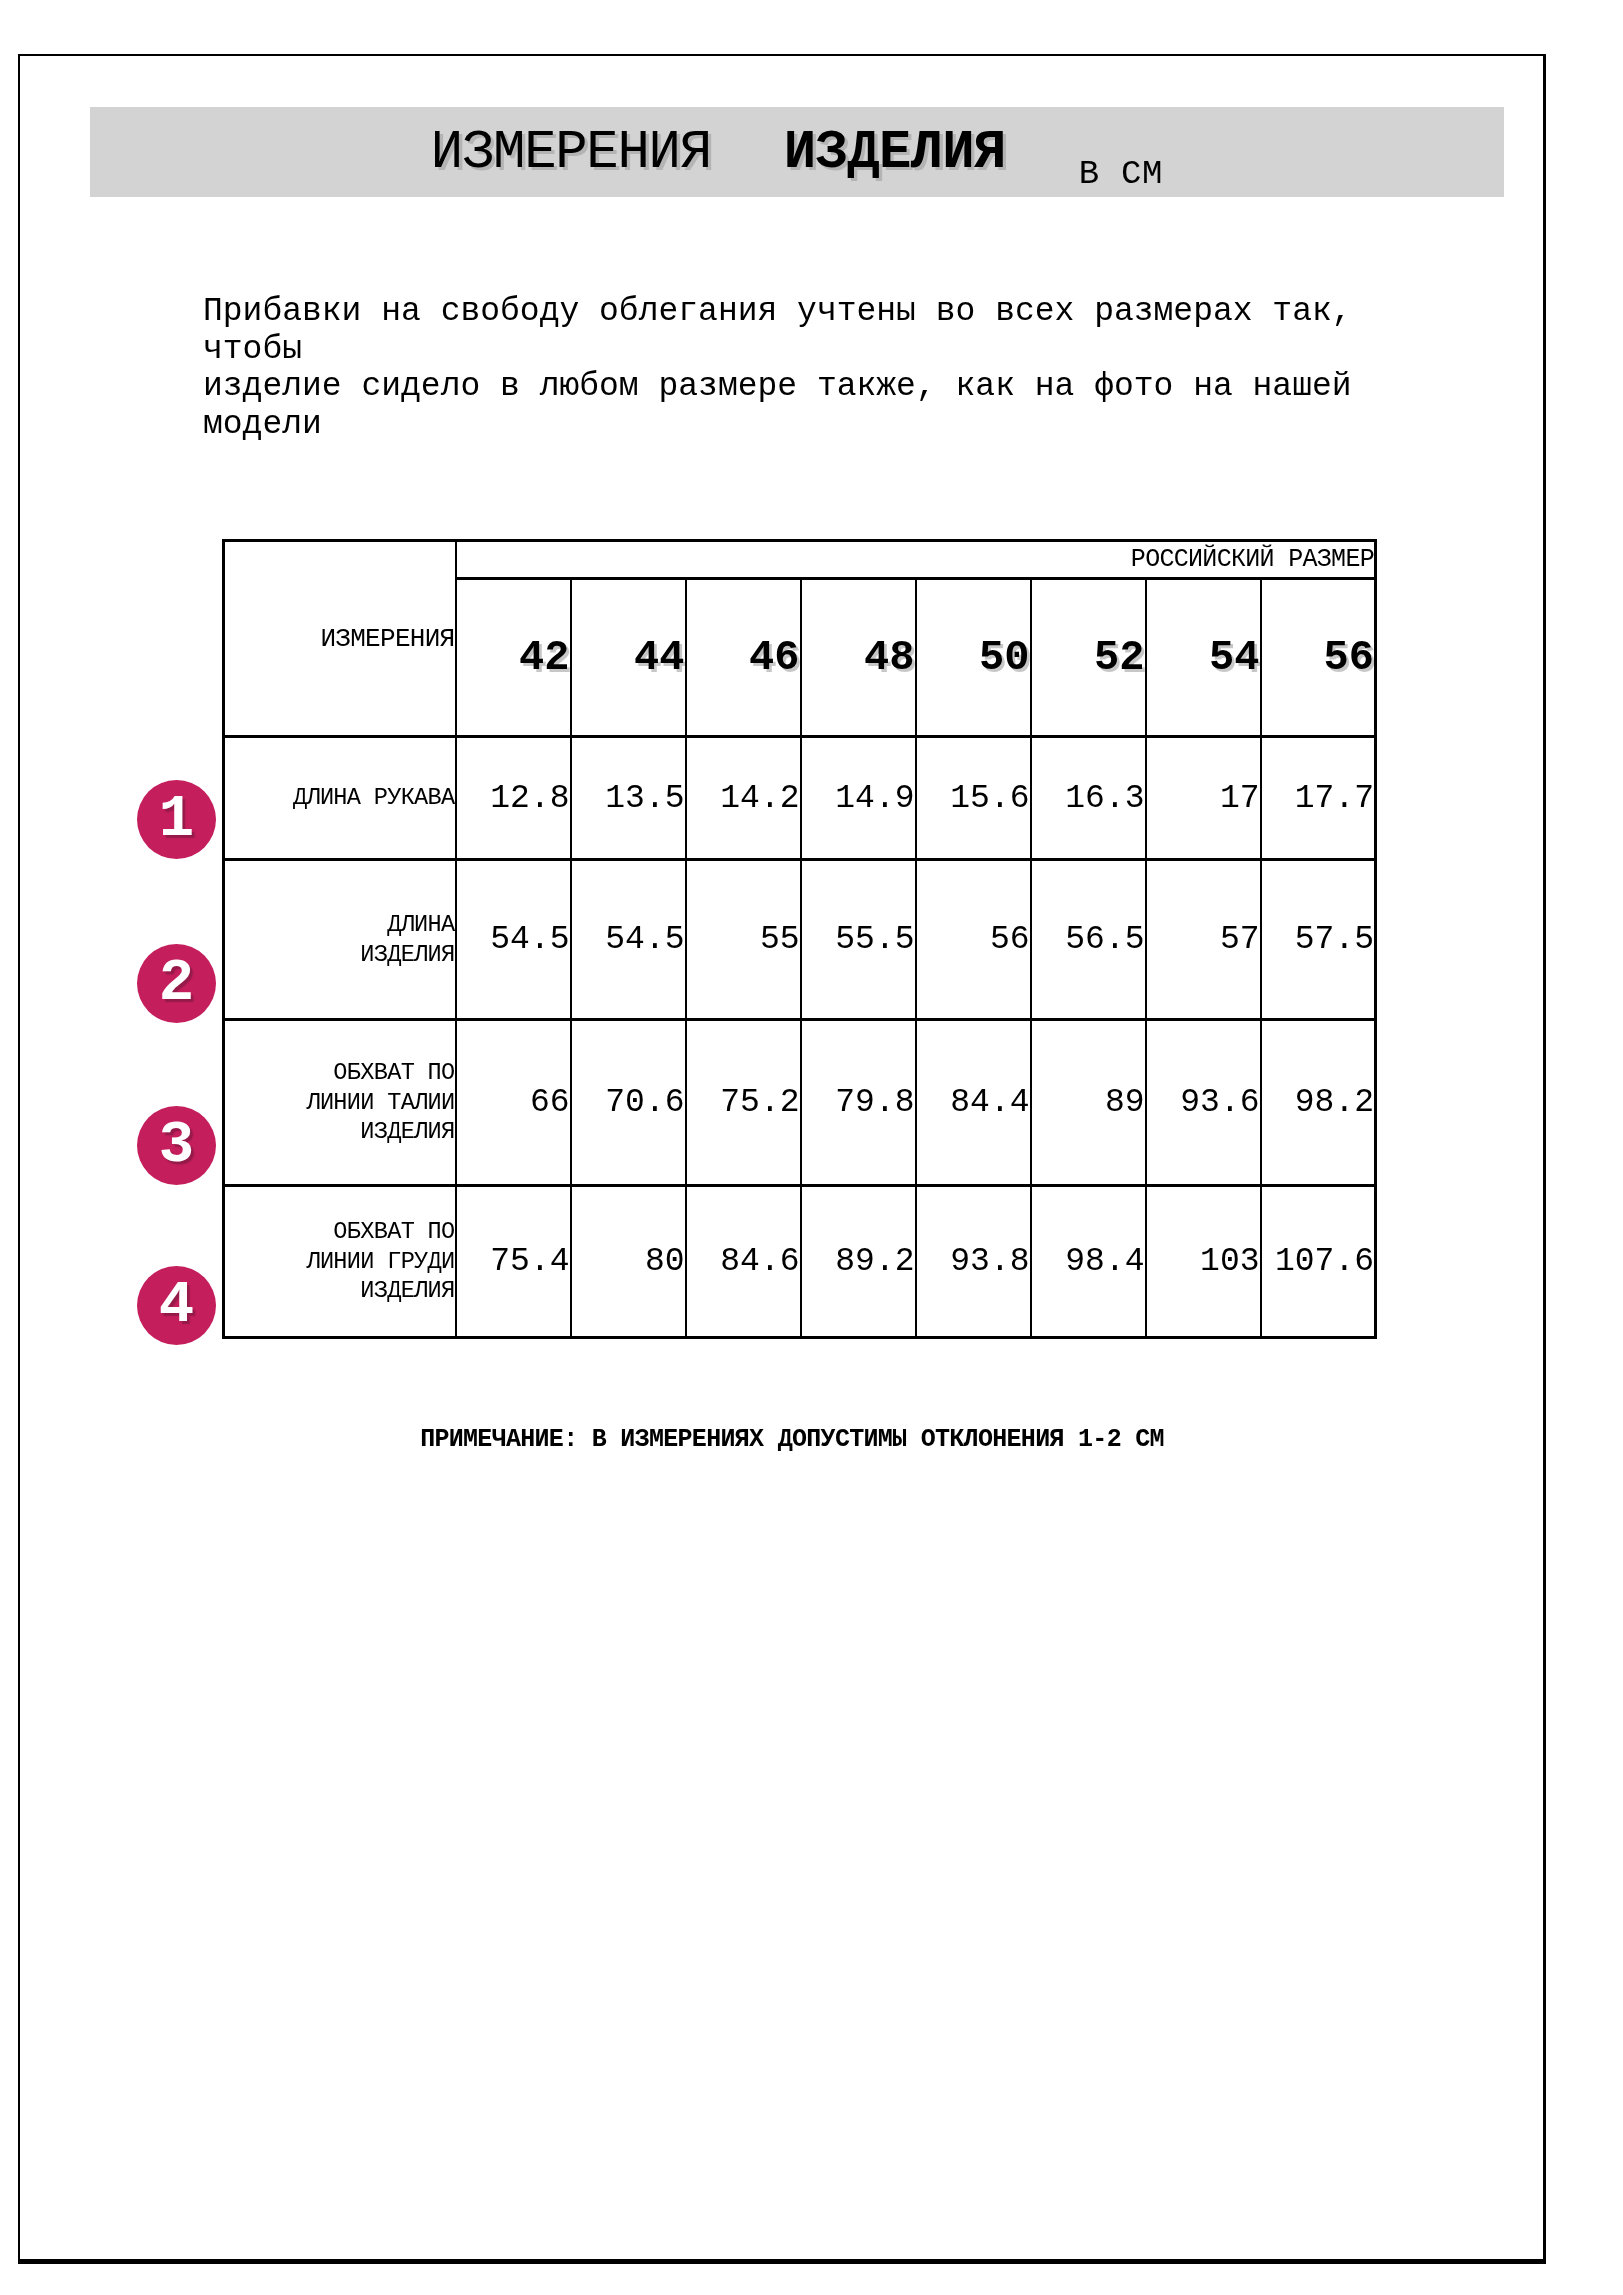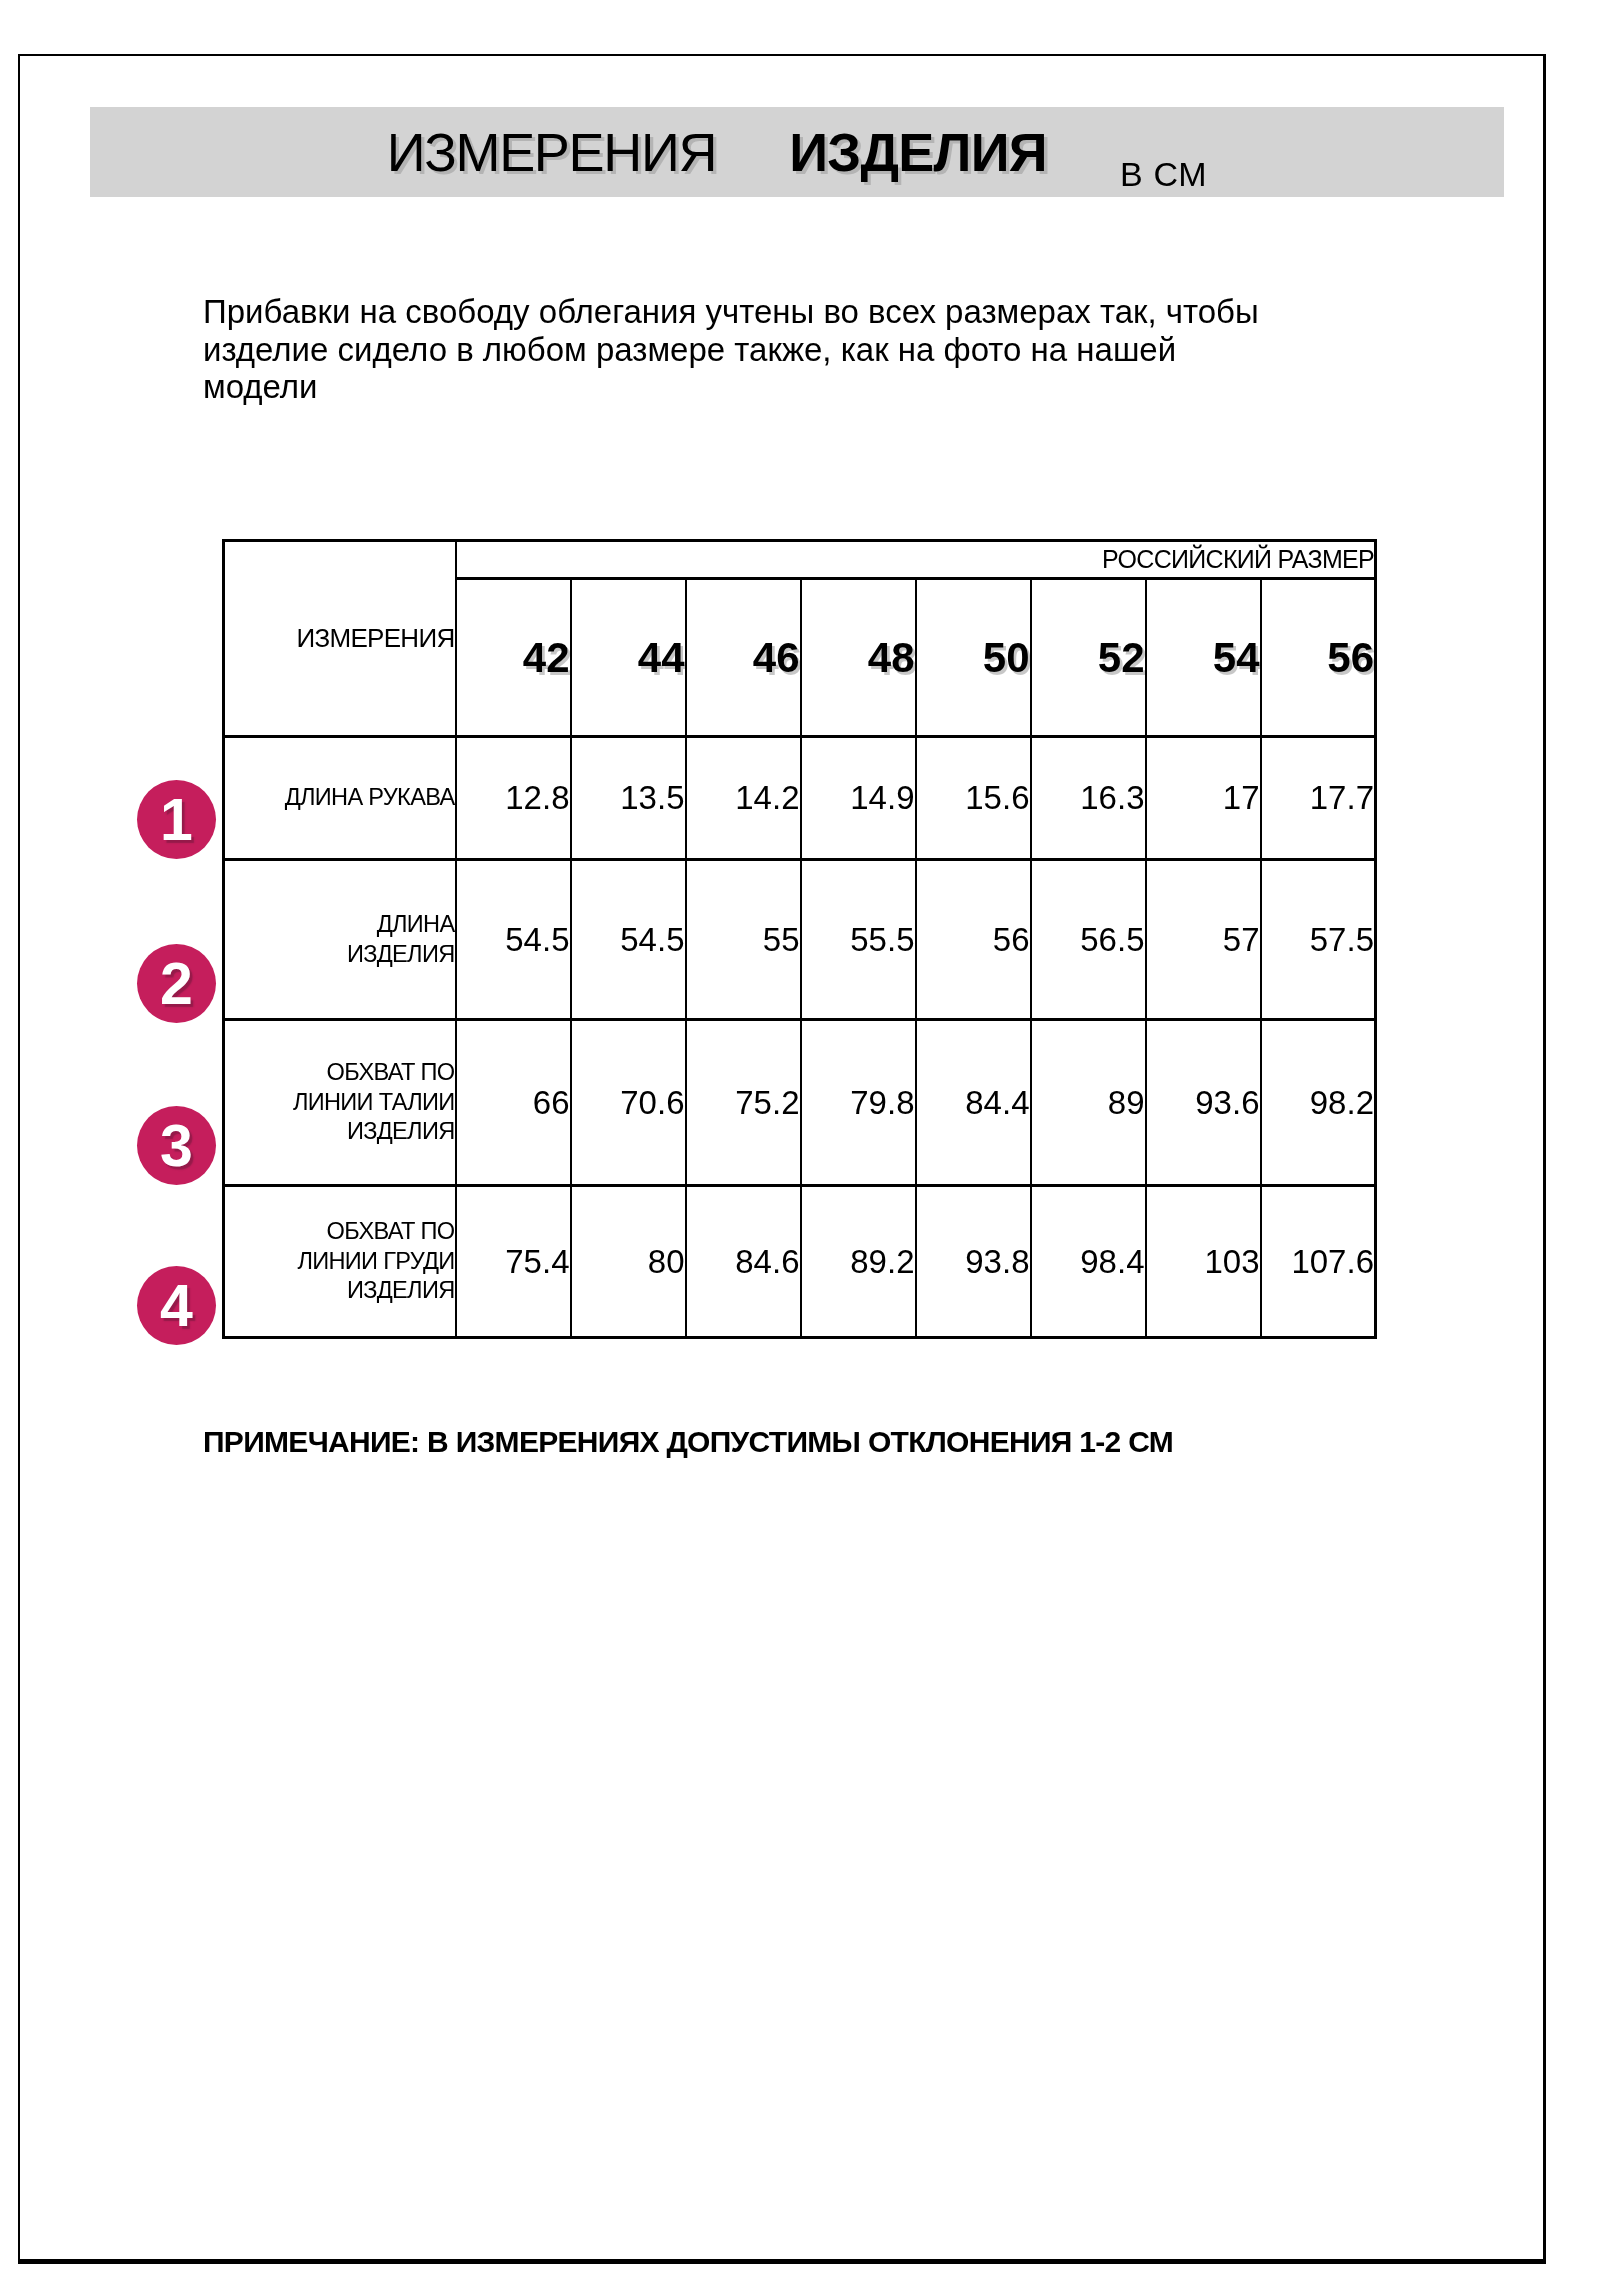--- a/index.html
+++ b/index.html
@@ -1,20 +1,20 @@
 <!DOCTYPE html>
 <html style="font-size:10.5px"><head>
 <meta charset="utf-8">
 <style>
   html,body{margin:0;padding:0;background:#ffffff;}
   .page{
     position:relative;
     width:1623px;height:2295px;
     background:#ffffff;
-    font-family:Liberation Sans, sans-serif;
+    font-family:Liberation Mono, monospace;
     color:#000;
     overflow:hidden;
   }
   .frame{
     position:absolute;left:18.3px;top:54px;width:1528px;height:2210px;
     border:2.6px solid #000;border-bottom-width:5.2px;border-right-width:3.3px;
     box-sizing:border-box;pointer-events:none;
   }
   .titlebar{
     position:absolute;left:90px;top:107px;width:1414px;height:90px;
@@ -44,21 +44,21 @@
     padding:0;font-weight:normal;
     box-sizing:border-box;
   }
   .corner-cell{font-size:26px;letter-spacing:-0.7px;}
   .group-header{font-size:25px;letter-spacing:-0.7px;}
   .size-col-header{font-size:42px;font-weight:bold !important;text-shadow:2.6px 2.6px 0 rgba(0,0,0,0.22);}
   .row-label{font-size:23.6px;line-height:1.25;white-space:pre-line;letter-spacing:-0.7px;}
   .value-cell{font-size:33px;}
   .note{
     position:absolute;left:203px;top:1425px;width:1178px;
-    font-size:30px;font-weight:bold;letter-spacing:-0.7px;
+    text-align:center;font-size:25px;font-weight:bold;letter-spacing:-0.7px;
   }
   .badge{
     position:absolute;left:137px;width:79px;height:79px;
     border-radius:50%;
     background:#C51E5C;
     color:#fff;font-weight:bold;font-size:59px;
     display:flex;align-items:center;justify-content:center;
     text-shadow:2.6px 2.6px 1.3px rgba(60,20,40,0.35);
   }
   .badge-1{top:780px;}

